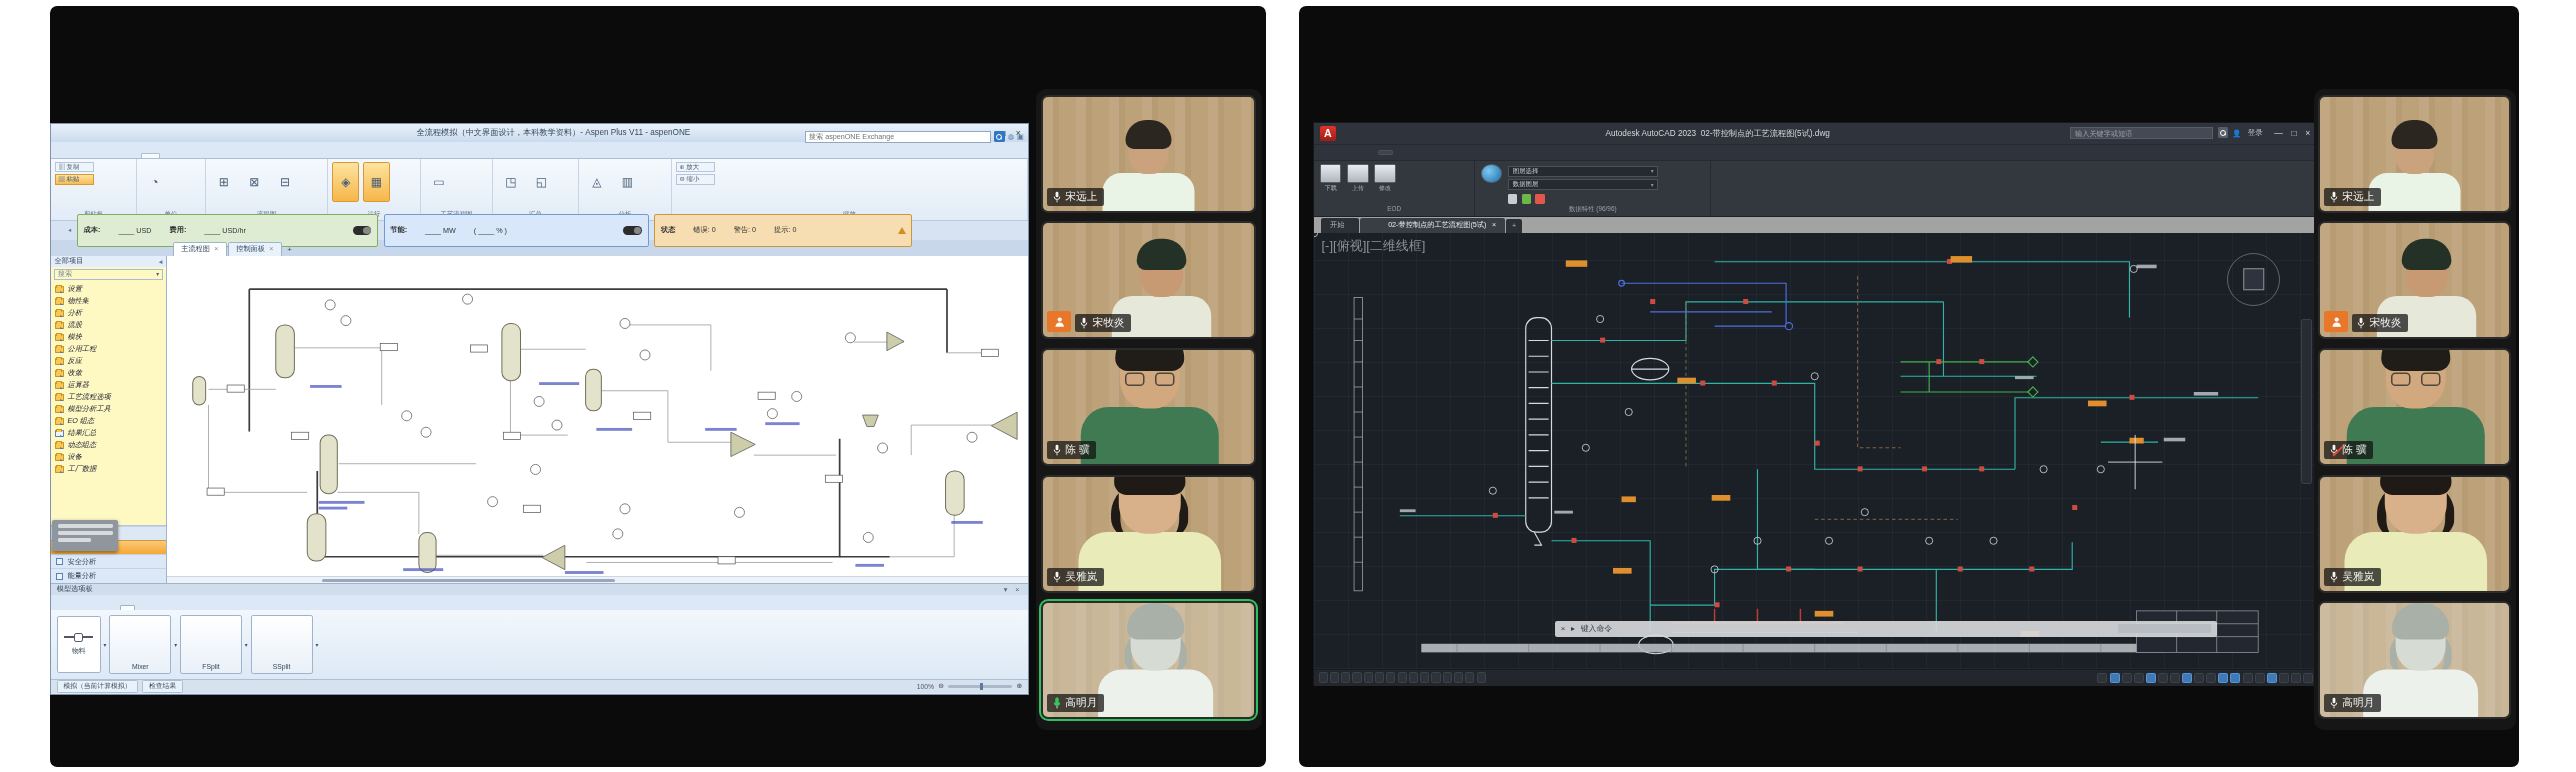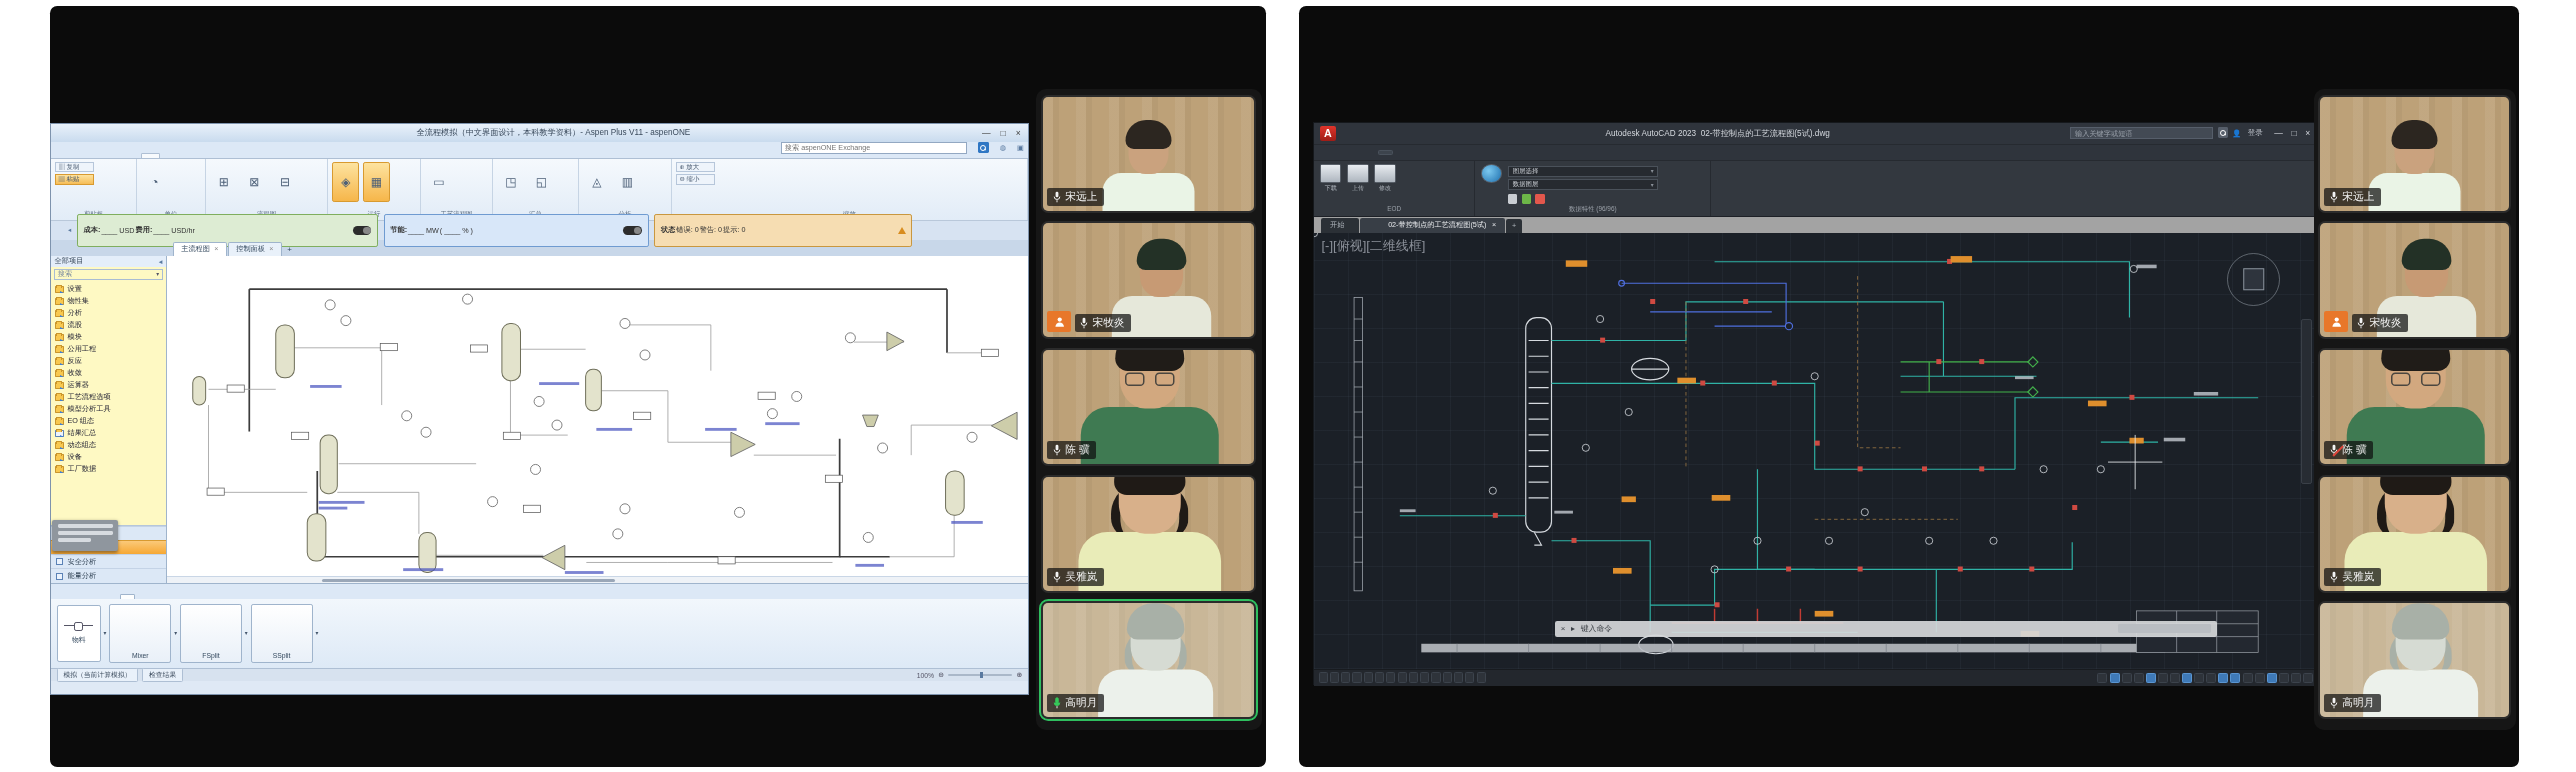--- a/index.html
+++ b/index.html
@@ -46,54 +46,54 @@
   
   .aspen { position:absolute; left:0; top:117px; width:979px; height:572px; background:#dfe9f5; border:0.7px solid #7e93ad; font-size:7.9px; color:#2c3e50; }
   .a-titlebar { height:18.6px; background:linear-gradient(#e9f1fa,#c9dbee); display:flex; align-items:center; padding:0 4.3px; gap:2.9px; }
   .a-qat { display:flex; gap:3.6px; align-items:center; color:#3b5f86; font-size:7.9px; }
   .a-qat span { display:inline-block; min-width:8.6px; text-align:center; }
   .a-title { flex:1; text-align:center; color:#3a4a5c; font-size:8.2px; white-space:nowrap; overflow:hidden; }
   .winbtns { display:flex; gap:10px; color:#444; font-size:8.6px; padding-right:2.9px; }
   .a-tabs { height:16.5px; background:#dce8f6; border-bottom:0.7px solid #aebfd4; display:flex; align-items:flex-end; padding:0 4.3px; }
   .a-tab { padding:2.1px 8.6px; font-size:7.9px; color:#34495e; }
   .a-tab.active { background:#f7fafd; border:0.7px solid #aebfd4; border-bottom:none; border-radius:1.4px 1.4px 0 0; }
-  .a-search { margin-left:auto; display:flex; align-items:center; gap:11px; padding-bottom:4px;margin-top:38px; }
+  .a-search { margin-left:auto; display:flex; align-items:center; gap:3px; padding-bottom:15px;margin-top:38px; }
   .a-search input { width:186px; height:12px; border:0.7px solid #93a8c2; font-size:7.2px; padding:0 2.9px; background:#fff; }
   .mag { width:10.7px; height:10.7px; background:#2f77c4; border-radius:1.4px; position:relative; }
   .mag::before { content:""; position:absolute; left:2.1px; top:2.1px; width:4.3px; height:4.3px; border:1.1px solid #fff; border-radius:50%; }
   .mag::after { content:""; position:absolute; left:6.4px; top:6.4px; width:2.1px; height:1.1px; background:#fff; transform:rotate(45deg); }
   .a-ribbon { height:62px; background:linear-gradient(#f5f9fd,#e2ecf7); border-bottom:0.7px solid #b9c8da; display:flex; }
   .a-group { border-right:0.7px solid #c6d4e4; padding:2.9px 4.3px 0 4.3px; display:flex; flex-direction:column; }
   .a-group .btns { flex:1; display:flex; gap:3.6px; align-items:flex-start; }
   .a-group .glabel { height:10px; font-size:6.4px; color:#5d6f84; text-align:center; }
   .bigbtn { width:27px; height:40px; border:0.7px solid transparent; border-radius:2.1px; display:flex; flex-direction:column; align-items:center; justify-content:center; font-size:12px; color:#4d6078; }
   .bigbtn.orange { background:linear-gradient(#fde3a0,#f6b64a); border-color:#d89a30; }
   .smallstack { display:flex; flex-direction:column; gap:2.1px; }
   .smallstack .sb { width:39px; height:10.7px; border:0.7px solid #b6c6da; background:#eef4fb; font-size:6.4px; color:#44566c; display:flex; align-items:center; padding:0 2.1px; gap:2.1px; }
   .smallstack .sb.orange { background:linear-gradient(#fde3a0,#f6bd57); border-color:#d89a30; }
   .a-strips { height:19.3px; background:#d7e3f2; display:flex; align-items:center; gap:5.7px; padding:0 7.2px 0 17px; }
-  .strip { height:33px; border-radius:2.1px; display:flex; align-items:center; gap:1px; padding:0 5.7px; font-size:7.2px; color:#333; }
+  .strip { height:33px; border-radius:2.1px; display:flex; align-items:center; gap:18px; padding:0 5.7px; font-size:7.2px; color:#333; }
   .strip.green { background:#ddecd3; border:1.1px solid #7fae5e; width:301px; }
   .strip.blue { background:#d8e7f9; border:1.1px solid #6f9bd1; width:265px; }
   .strip.orangey { background:#f6ddb2; border:1.1px solid #c9973f; width:258px; }
   .toggle { margin-left:auto; width:18.6px; height:8.6px; background:#2c2c2c; border-radius:5px; position:relative; }
   .toggle::after { content:""; position:absolute; right:0.7px; top:0.7px; width:7.2px; height:7.2px; border-radius:50%; background:#888; }
   .warn-ico { margin-left:auto; width:0; height:0; border-left:4.3px solid transparent; border-right:4.3px solid transparent; border-bottom:7.9px solid #d88c1e; }
   .a-fs-tabs { height:15.7px; background:#c8d7e9; display:flex; align-items:flex-end; padding-left:122px; gap:1.4px; }
   .fs-tab { background:#e9f1fa; border:0.7px solid #9fb4cc; border-bottom:none; border-radius:2.1px 2.1px 0 0; padding:1.4px 7.2px; font-size:7.2px; color:#34495e; display:flex; gap:4.3px; }
   .fs-tab.active { background:#ffffff; }
   .fs-tab .x { color:#8a8a8a; }
   .fs-add { padding:1.4px 4.3px; font-size:7.9px; color:#34495e; }
   .a-main { position:relative; height:327px; display:flex; }
   .a-nav { width:116px; background:#fef9c3; border-right:0.7px solid #9fb4cc; position:relative; font-size:7.2px; }
   .a-nav-head { height:11.4px; background:#e4eefa; display:flex; align-items:center; padding:0 3.6px; color:#3a4a5c; }
   .a-nav-head .col { margin-left:auto; color:#5a7aa0; }
   .a-nav-combo { margin:1.4px 2.9px; height:11.4px; border:0.7px solid #a9bcd3; display:flex; align-items:center; padding:0 2.9px; color:#7a8aa0; }
   .a-nav-combo .dd { margin-left:auto; font-size:5.7px; color:#55central; color:#556; }
-  .tree { padding:2.1px 0 0 4.3px; }
+  .tree { padding:2.1px 0 0 4.3px;font-style:italic; }
   .titem { display:flex; align-items:center; gap:3.6px; height:12px; color:#223; white-space:nowrap; }
   .folder { width:8.6px; height:6.4px; background:#f8c84f; border:0.7px solid #c9952c; border-radius:0.7px; position:relative; flex:none; }
   .folder::before { content:""; position:absolute; left:-0.7px; top:-2.1px; width:4.3px; height:1.4px; background:#f8c84f; border:0.7px solid #c9952c; border-bottom:none; }
   .folder::after { content:""; position:absolute; right:-1.4px; bottom:-1.4px; width:0; height:0; border-style:solid; border-width:2.9px 0 0 4.3px; border-color:transparent transparent transparent #3f7fd4; }
   .titem.screen .folder { background:#eef4fb; border-color:#5b82b6; }
   .a-nav-bottom { position:absolute; left:0; right:0; bottom:0; border-top:0.7px solid #b5c6da; }
   .bn-item { height:14.3px; display:flex; align-items:center; gap:4.3px; padding:0 5px; background:#dce8f6; border-top:0.7px solid #c4d3e6; color:#2c3e50; }
   .bn-item.active { background:linear-gradient(#fbc97a,#f6a833); border-top-color:#d89a30; }
   .bn-ico { width:7.2px; height:7.2px; border:0.7px solid #5b82b6; background:#eaf2fc; flex:none; }
   .ghostbox { position:absolute; left:1.4px; bottom:31.5px; width:66px; height:31.5px; background:#8f969e; border-radius:2.1px; box-shadow:0 1.4px 3.6px rgba(0,0,0,.4); padding:4.3px 5.7px; z-index:5; }
@@ -517,20 +517,24 @@
               <rect x="836" y="232" width="48" height="4"></rect>
             </g>
           </svg>
           <div class="a-hscroll">
               <i></i>
             </div>
         </div>
       </div>
 
       <div class="a-palette">
+        <div class="pal-head">
+          <span>模型选项板</span>
+          <span class="hicons">▾ ×</span>
+        </div>
         <div class="pal-tabs">
 
         <div class="pal-tab active"></div>
             <div class="pal-tab"></div>
             <div class="pal-tab"></div>
             <div class="pal-tab"></div>
             <div class="pal-tab"></div>
             <div class="pal-tab"></div>
             <div class="pal-tab"></div>
             <div class="pal-tab"></div>

